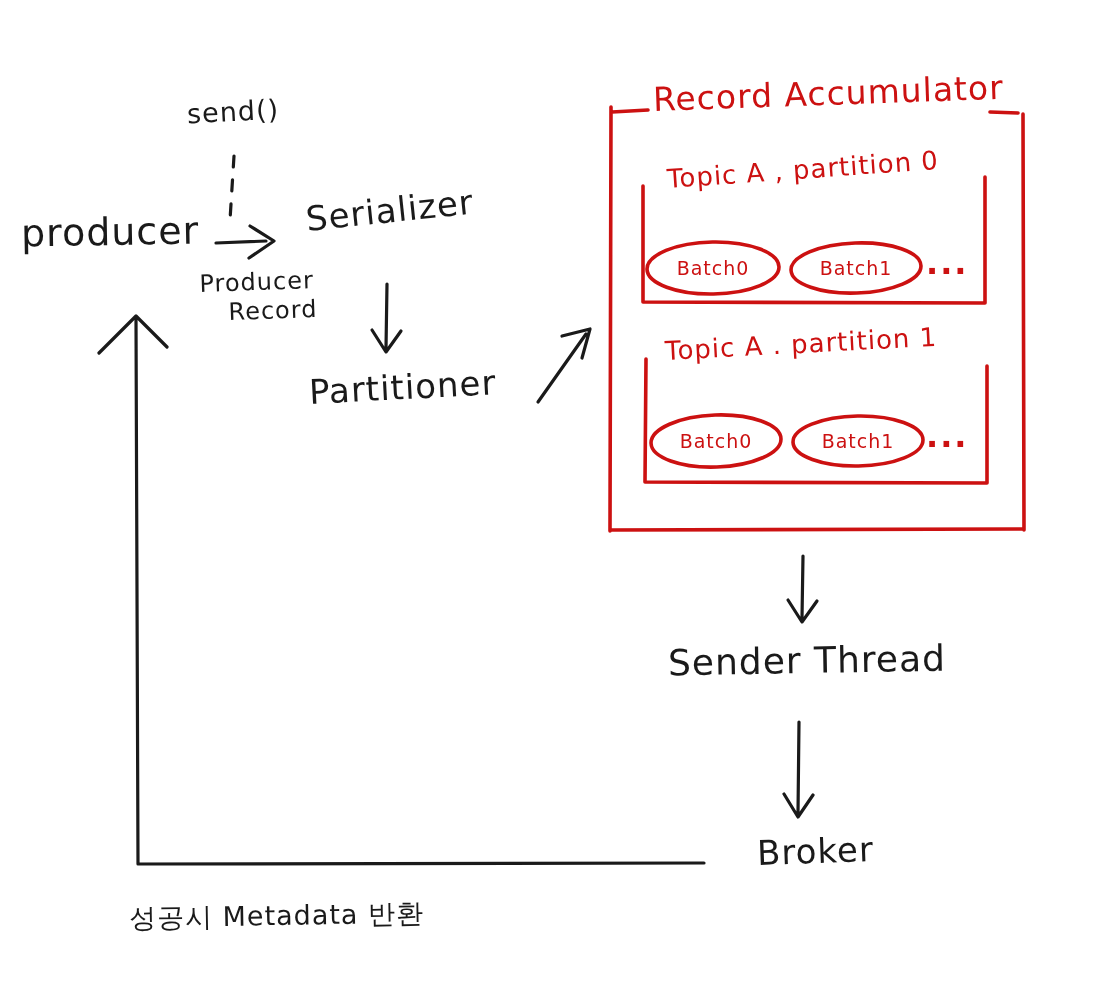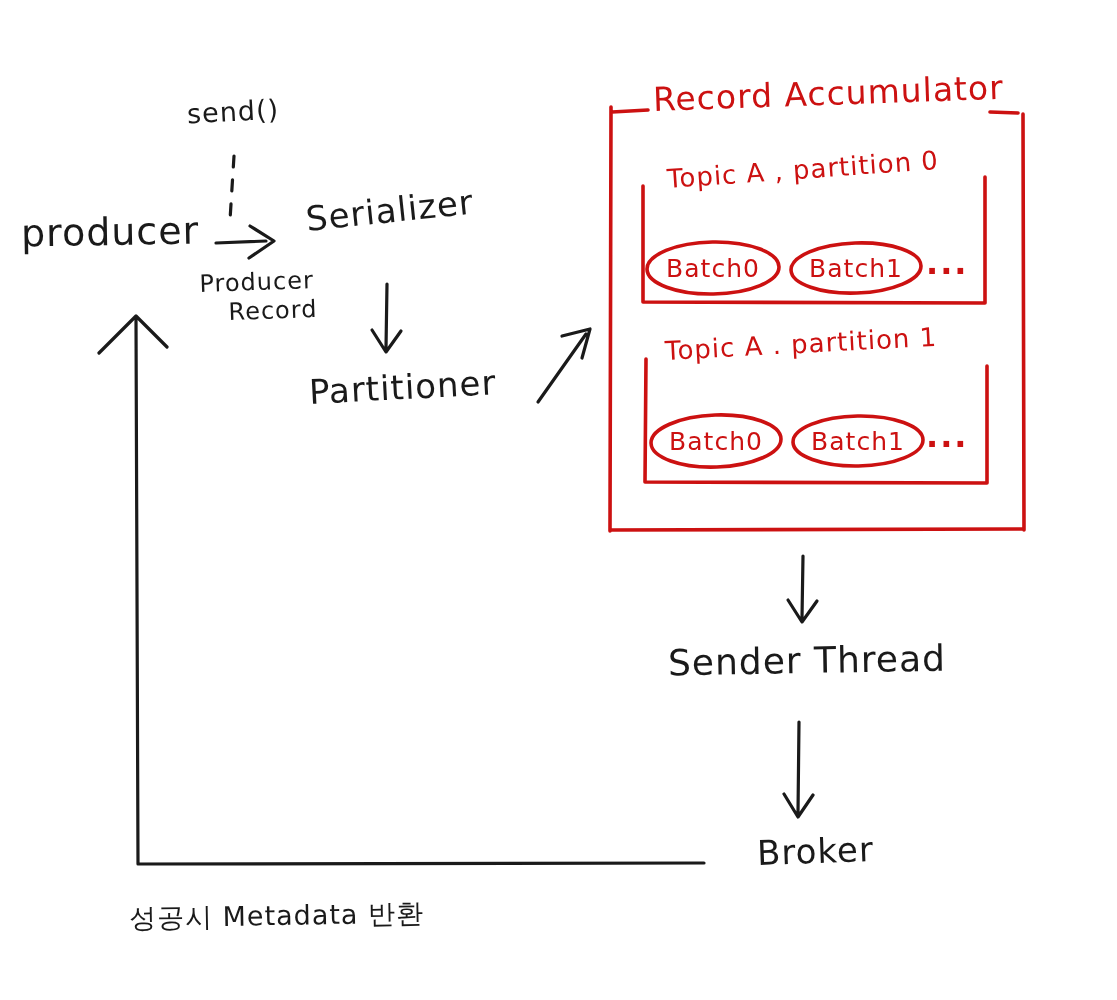--- a/index.html
+++ b/index.html
@@ -22,21 +22,21 @@
   .ctr { transform:translate(-50%,-50%); }
   .node-producer      { left:21px;  top:210px; font-size:38px; transform:rotate(-1deg); }
   .node-send          { left:187px; top:96px;  font-size:27px; transform:rotate(-3deg); }
   .node-serializer    { left:306px; top:199px; font-size:34px; transform:rotate(-6deg); transform-origin:left center; }
   .producer-record    { left:200px; top:268px; font-size:24px; line-height:1.2; transform:rotate(-2deg); }
   .producer-record .l2{ padding-left:28px; }
   .node-partitioner   { left:309px; top:372px; font-size:34px; transform:rotate(-3deg); transform-origin:left center; }
   .acc-title          { left:653px; top:80px;  font-size:33px; transform:rotate(-2deg); transform-origin:left center; }
   .part0-label        { left:667px; top:164px; font-size:26px; transform:rotate(-4deg); transform-origin:left center; }
   .part1-label        { left:665px; top:336px; font-size:26px; transform:rotate(-3deg); transform-origin:left center; }
-  .batch { font-size:25px; }
+  .batch { font-size:19px; }
   .batch-00 { left:713px; top:268px; }
   .batch-01 { left:856px; top:268px; }
   .batch-10 { left:716px; top:441px; }
   .batch-11 { left:858px; top:441px; }
   .dots { font-size:32px; font-weight:bold; letter-spacing:2px; }
   .dots-0 { left:926px; top:244px; }
   .dots-1 { left:926px; top:417px; }
   .node-sender        { left:668px; top:640px; font-size:36px; transform:rotate(-1deg); }
   .node-broker        { left:757px; top:831px; font-size:34px; transform:rotate(-2deg); }
   .metadata-note      { left:129px; top:898px; font-size:27px; transform:rotate(-1deg); }

